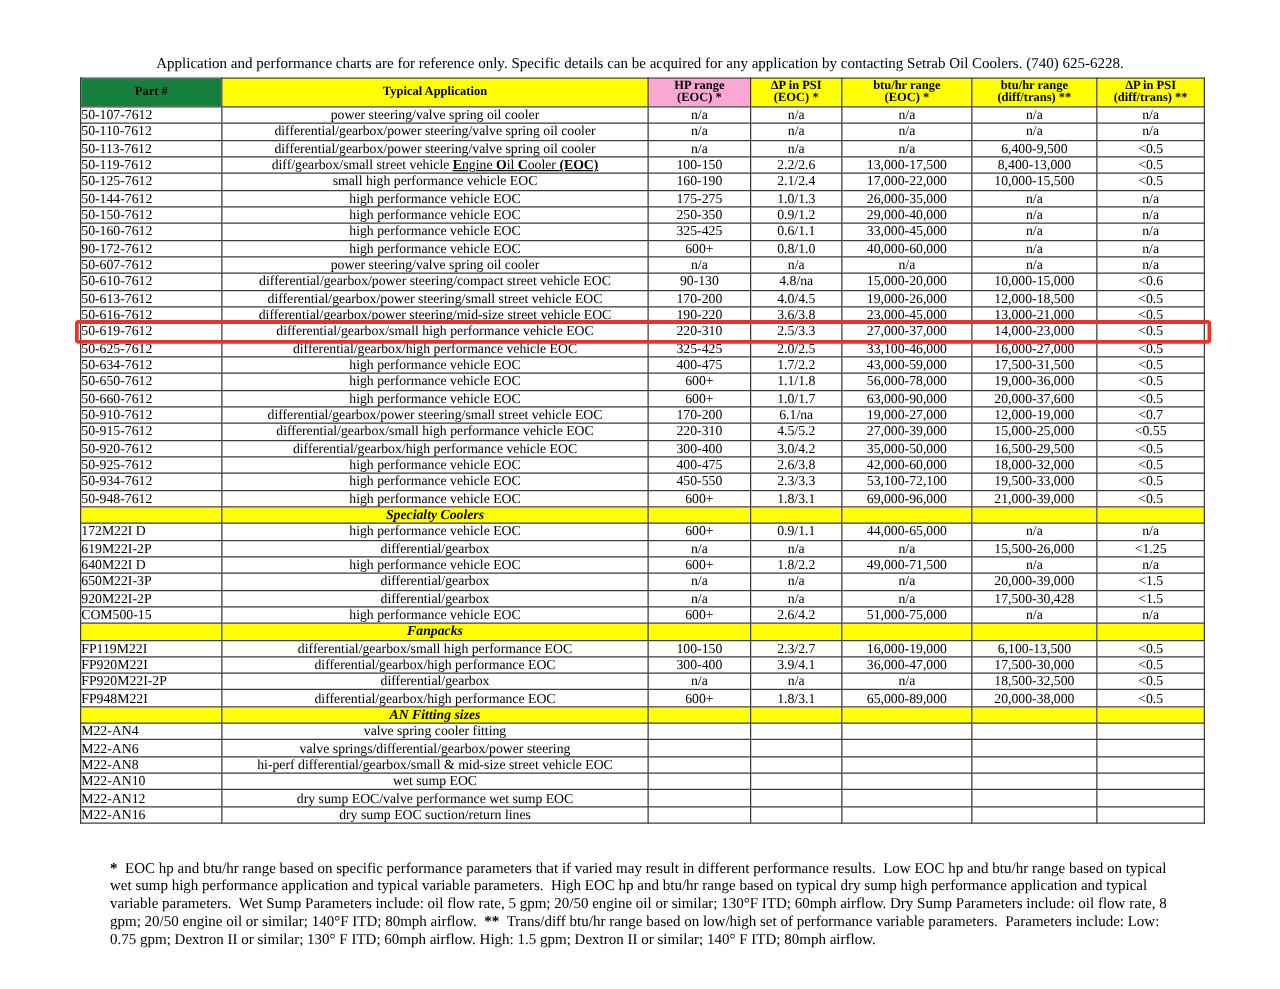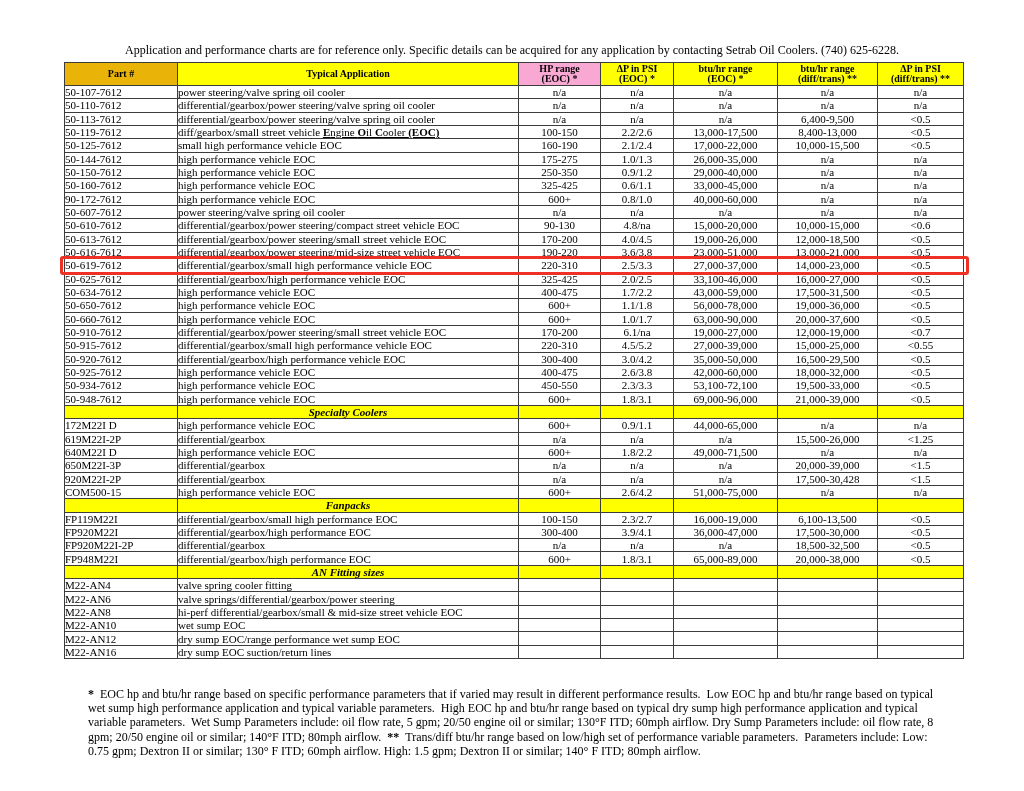--- a/index.html
+++ b/index.html
@@ -9,21 +9,21 @@
              font-size:12px;line-height:13px;}
   table.chart{position:absolute;top:62px;left:64px;width:899px;border-collapse:collapse;
               table-layout:fixed;}
   table.chart th, table.chart td{border:1px solid #3c3c3c;padding:0;vertical-align:middle;
               font-family:"Liberation Serif", serif;overflow:hidden;white-space:nowrap;}
   thead th{background:#ffff00;font-size:10px;font-weight:bold;line-height:10.5px;
            height:22px;text-align:center;}
   tbody tr{height:13.33px;}
   tbody td{font-size:11px;line-height:12px;}
   td.c-part{text-align:left;padding-left:7px;}
-  td.c-app{text-align:left;padding-left:7px;}
+  td.c-app{text-align:center;padding-left:7px;}
   td.c-num{text-align:center;}
   tr.section td{background:#ffff00;font-style:italic;}
   td.sec-label{text-align:center;font-weight:bold;font-size:11px;}
   .footnote{position:absolute;top:687px;left:88px;width:852px;font-size:12px;
             line-height:14.2px;text-align:left;}
   .highlight-box{position:absolute;border:3px solid #ee3124;border-radius:3px;
                  pointer-events:none;box-sizing:border-box;z-index:5;}
 </style>
 </head>
 <body>
@@ -36,21 +36,21 @@
       <col style="width:113px">
         <col style="width:341px">
         <col style="width:82px">
       <col style="width:73px">
         <col style="width:104px">
         <col style="width:100px">
       <col style="width:86px">
     </colgroup>
     <thead>
       <tr id="header-row">
-          <th style="background: #eab308;">Part #</th>
+          <th style="background: #15803d;">Part #</th>
           <th style="background: rgb(255, 255, 0);">Typical Application</th>
           <th style="background: #f9a8d4;">HP range<br>(EOC) *</th>
           <th style="background: rgb(255, 255, 0);">ΔP in PSI<br>(EOC) *</th>
           <th style="background: rgb(255, 255, 0);">btu/hr range<br>(EOC) *</th>
           <th style="background: rgb(255, 255, 0);">btu/hr range<br>(diff/trans) **</th>
           <th style="background: rgb(255, 255, 0);">ΔP in PSI<br>(diff/trans) **</th>
         </tr>
     </thead>
     <tbody id="table-body">
         <tr>
@@ -159,21 +159,21 @@
           <td class="c-num">4.0/4.5</td>
           <td class="c-num">19,000-26,000</td>
           <td class="c-num">12,000-18,500</td>
           <td class="c-num">&lt;0.5</td>
         </tr>
         <tr>
           <td class="c-part">50-616-7612</td>
           <td class="c-app">differential/gearbox/power steering/mid-size street vehicle EOC</td>
           <td class="c-num">190-220</td>
           <td class="c-num">3.6/3.8</td>
-          <td class="c-num">23,000-51,000</td>
+          <td class="c-num">23,000-45,000</td>
           <td class="c-num">13,000-21,000</td>
           <td class="c-num">&lt;0.5</td>
         </tr>
         <tr id="hl-row">
           <td class="c-part">50-619-7612</td>
           <td class="c-app">differential/gearbox/small high performance vehicle EOC</td>
           <td class="c-num">220-310</td>
           <td class="c-num">2.5/3.3</td>
           <td class="c-num">27,000-37,000</td>
           <td class="c-num">14,000-23,000</td>
@@ -417,21 +417,21 @@
           <td class="c-part">M22-AN10</td>
           <td class="c-app">wet sump EOC</td>
           <td class="c-num"></td>
           <td class="c-num"></td>
           <td class="c-num"></td>
           <td class="c-num"></td>
           <td class="c-num"></td>
         </tr>
         <tr>
           <td class="c-part">M22-AN12</td>
-          <td class="c-app">dry sump EOC/range performance wet sump EOC</td>
+          <td class="c-app">dry sump EOC/valve performance wet sump EOC</td>
           <td class="c-num"></td>
           <td class="c-num"></td>
           <td class="c-num"></td>
           <td class="c-num"></td>
           <td class="c-num"></td>
         </tr>
         <tr>
           <td class="c-part">M22-AN16</td>
           <td class="c-app">dry sump EOC suction/return lines</td>
           <td class="c-num"></td>

